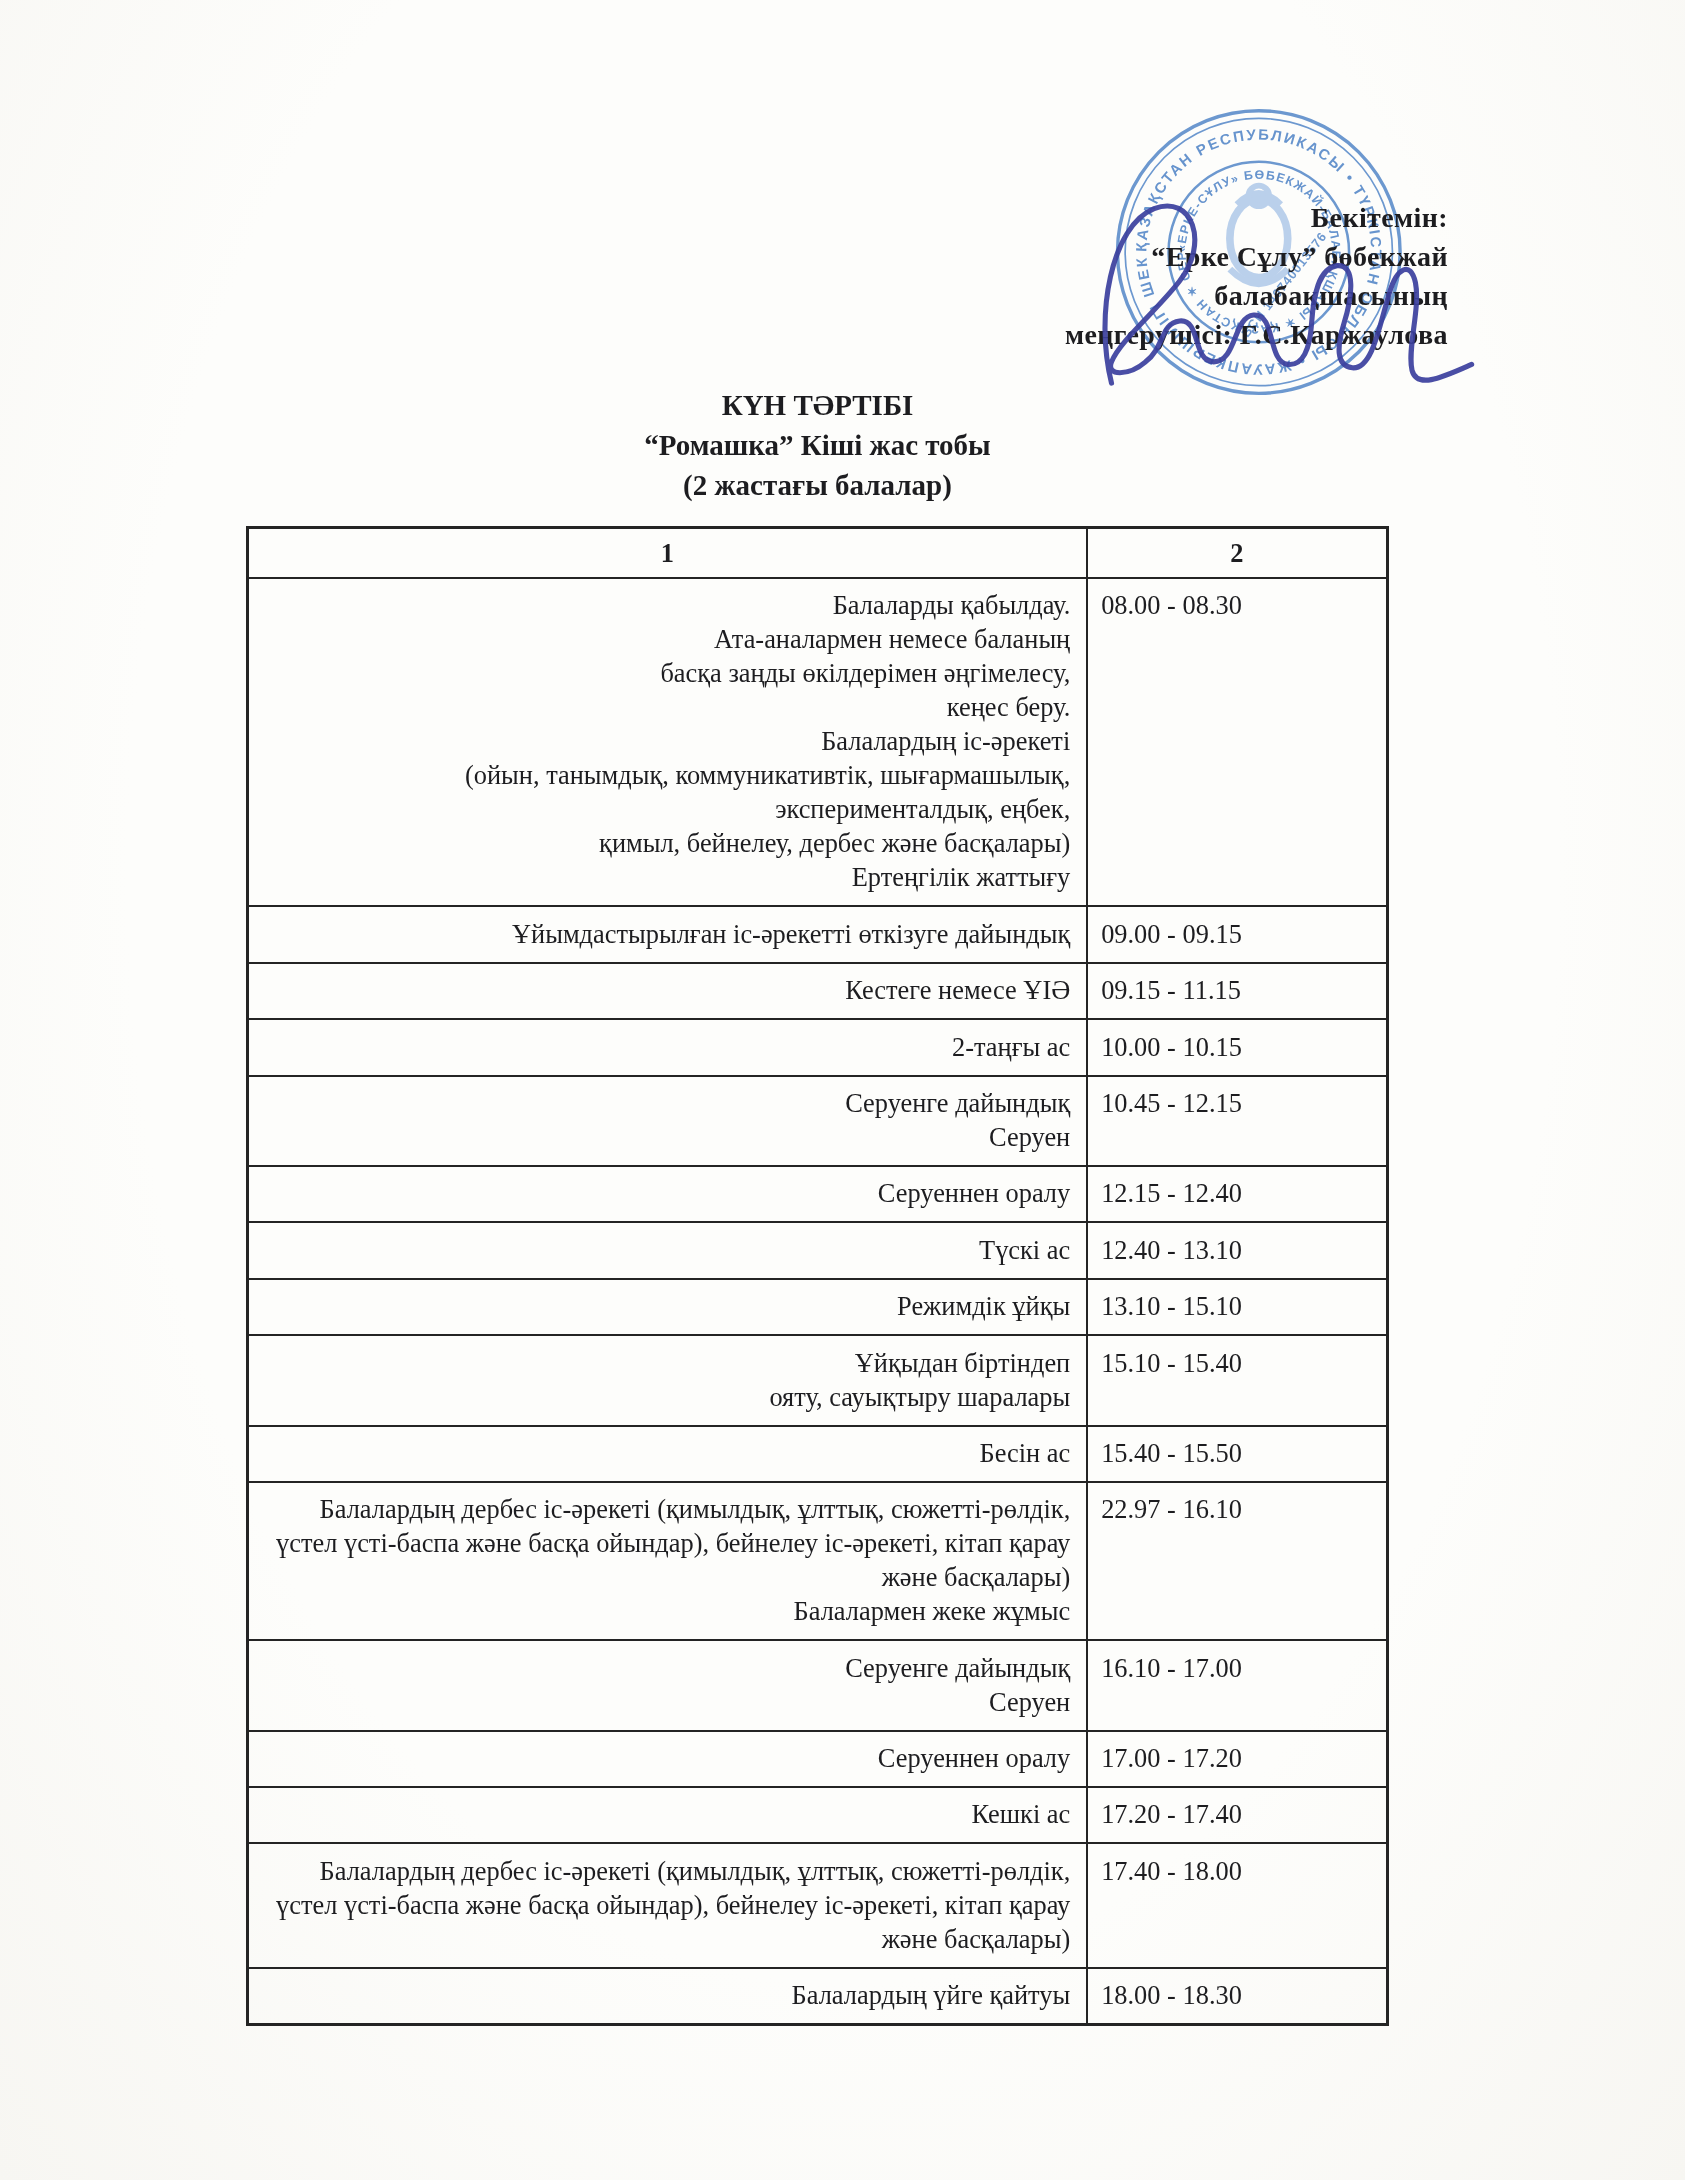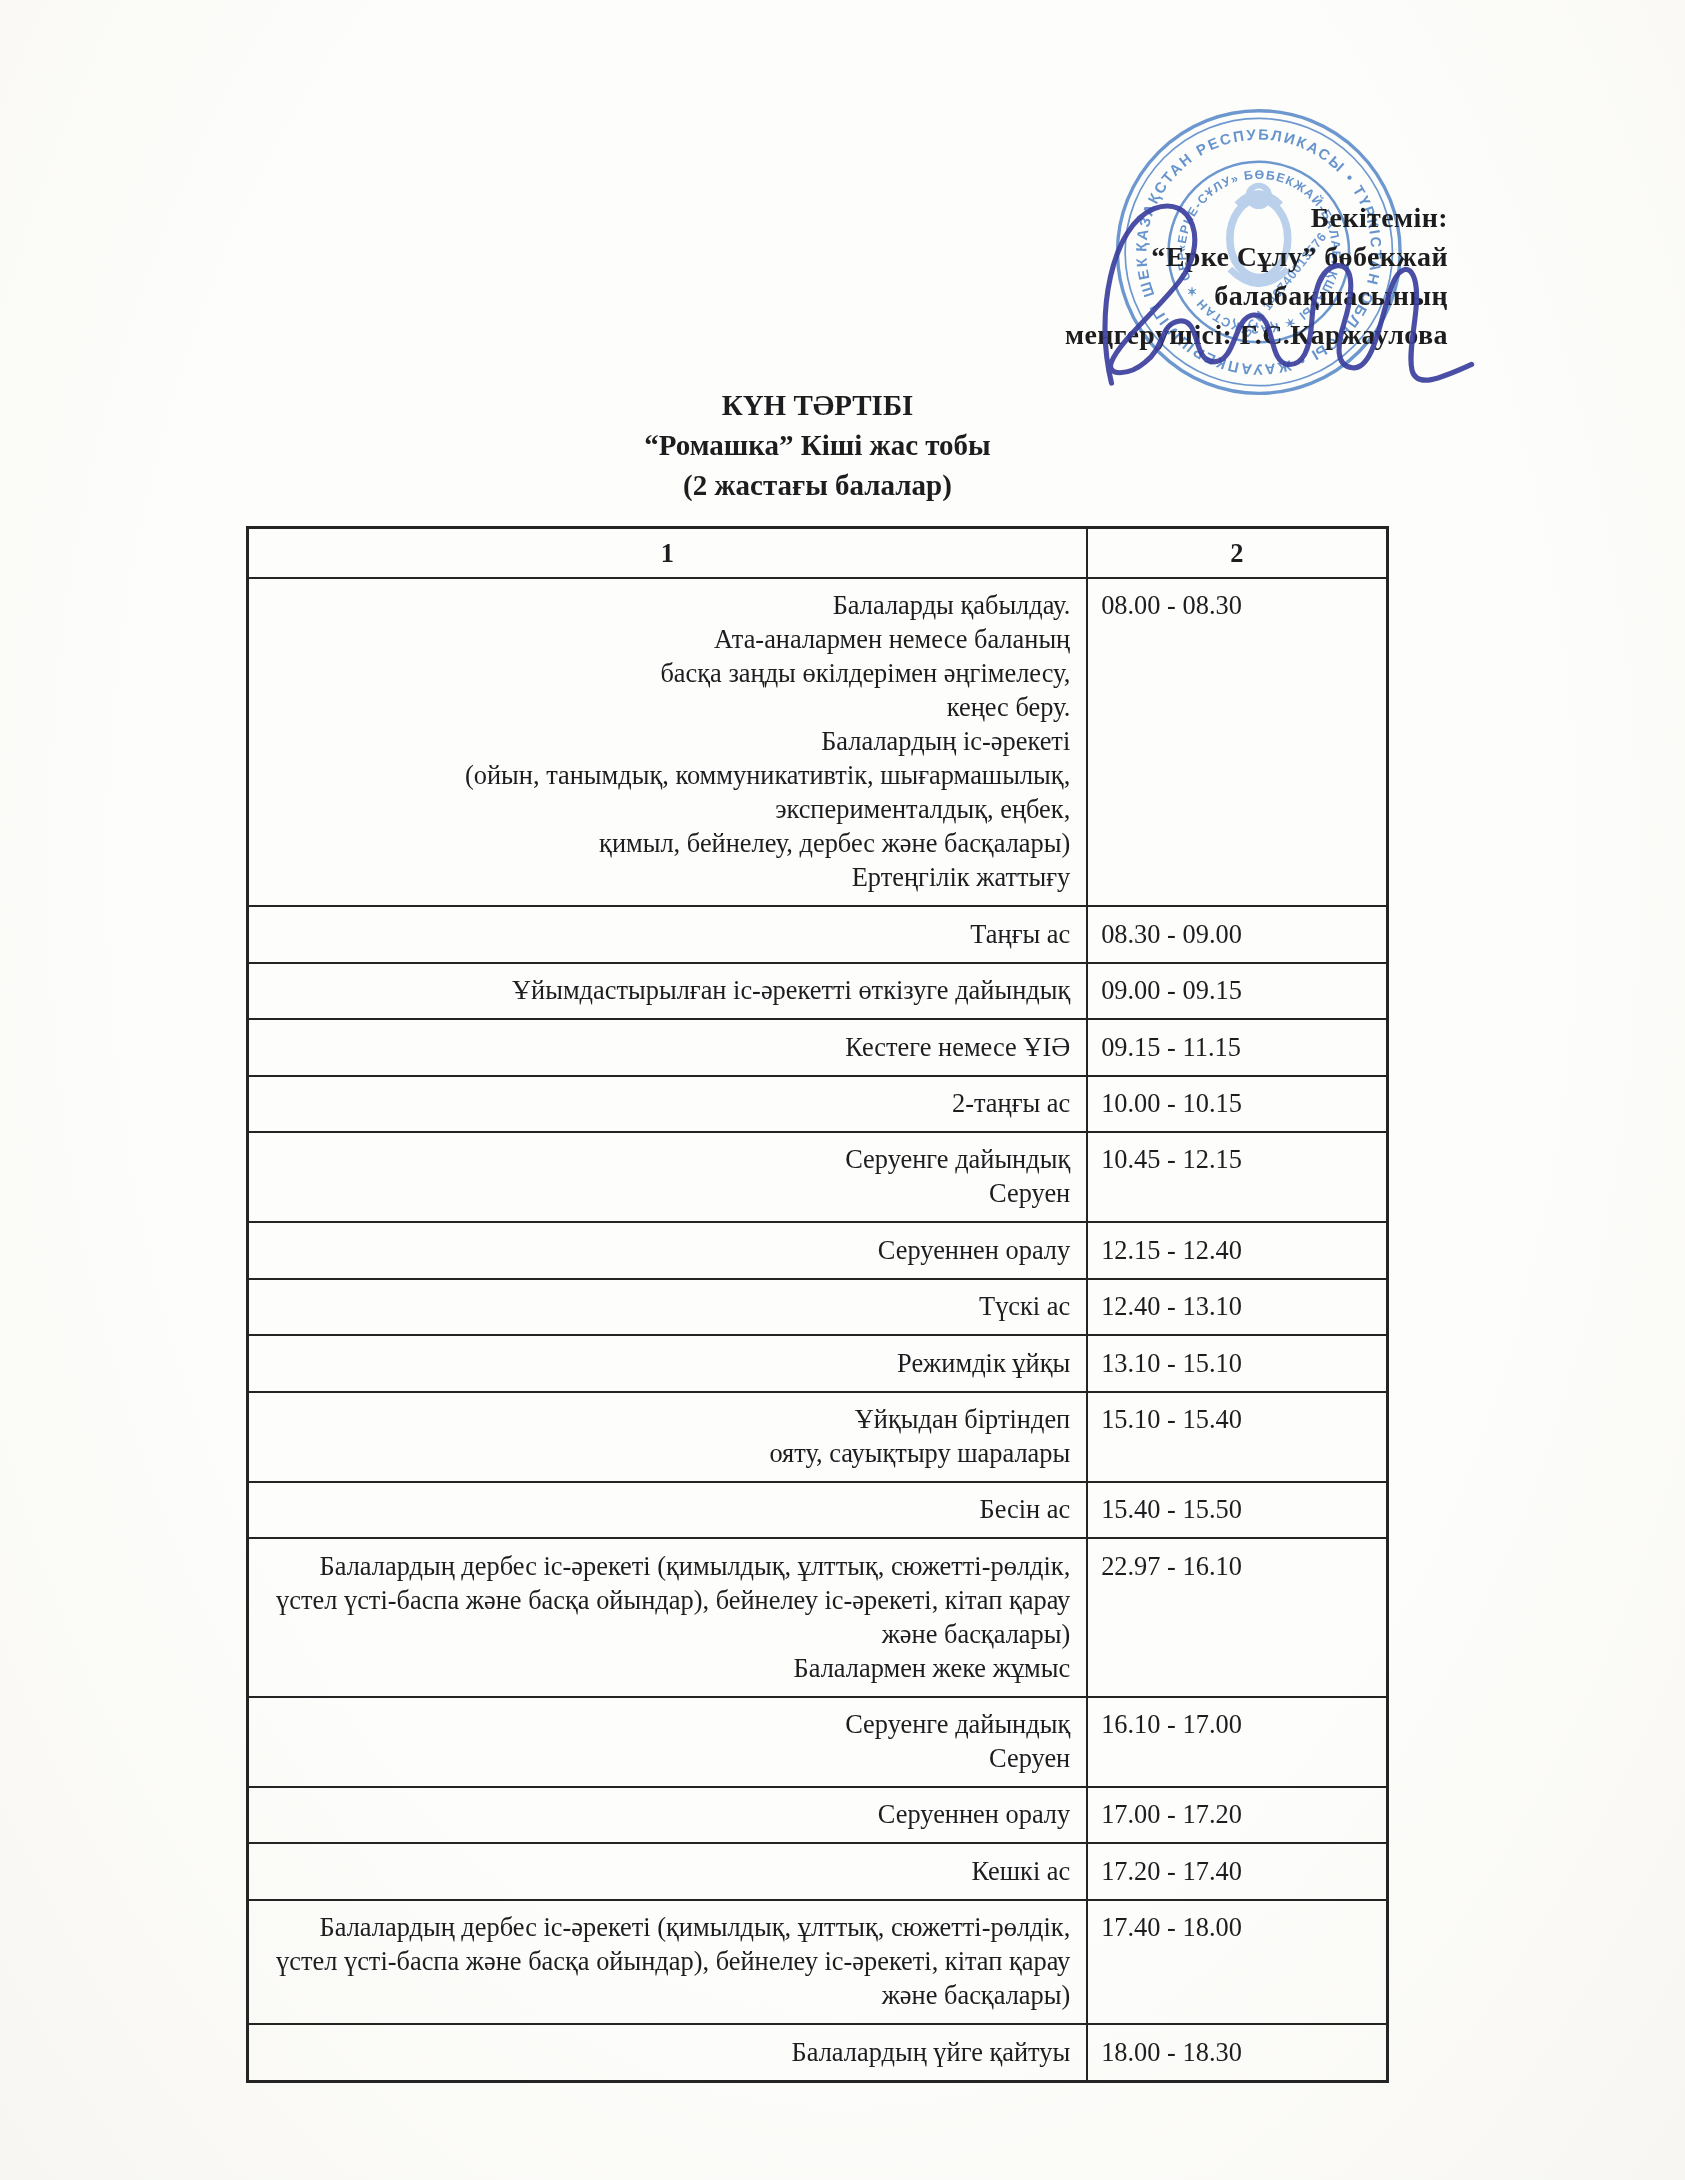--- a/index.html
+++ b/index.html
@@ -150,24 +150,20 @@
 Ата-аналармен немесе баланың
 басқа заңды өкілдерімен әңгімелесу,
 кеңес беру.
 Балалардың іс-әрекеті
 (ойын, танымдық, коммуникативтік, шығармашылық, эксперименталдық, еңбек,
 қимыл, бейнелеу, дербес және басқалары)
 Ертеңгілік жаттығу</td>
       <td class="cell-time">08.00 - 08.30</td>
     </tr>
 
-    <tr>
-      <td class="cell-activity">Таңғы ас</td>
-      <td class="cell-time">08.30 - 09.00</td>
-    </tr>
 
     <tr>
       <td class="cell-activity">Ұйымдастырылған іс-әрекетті өткізуге дайындық</td>
       <td class="cell-time">09.00 - 09.15</td>
     </tr>
 
     <tr>
       <td class="cell-activity">Кестеге немесе ҰІӘ</td>
       <td class="cell-time">09.15 - 11.15</td>
     </tr>

